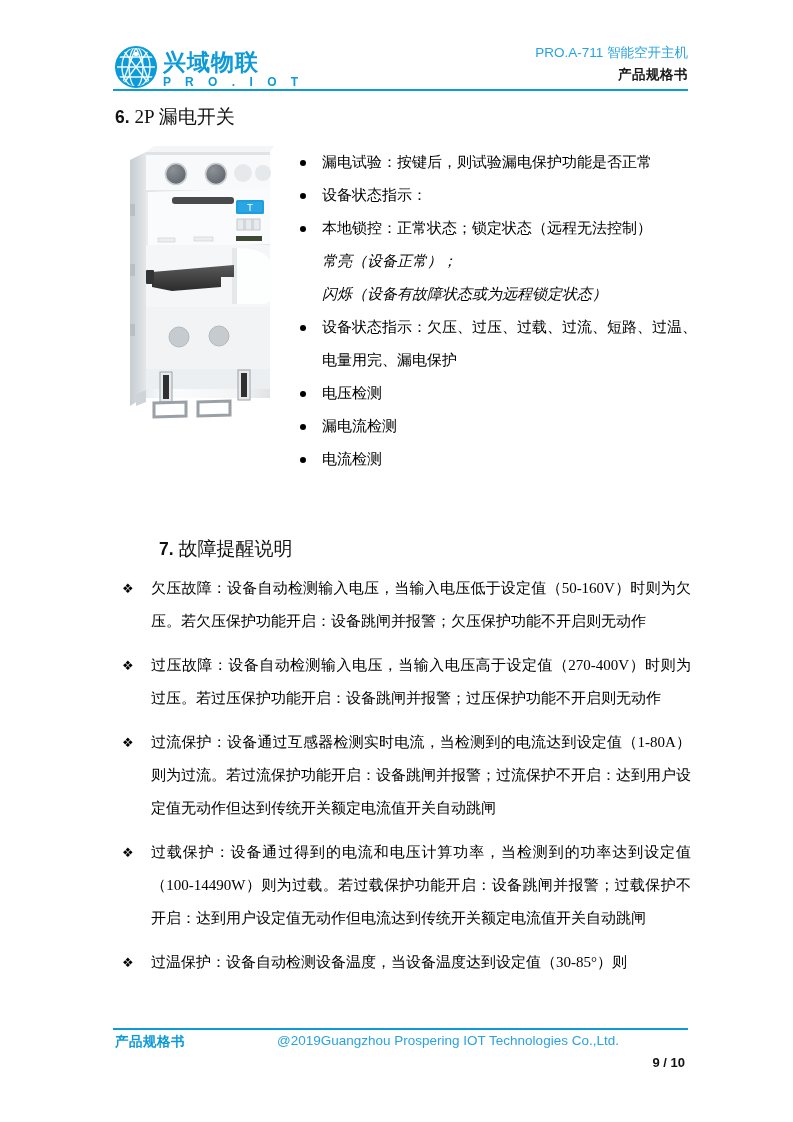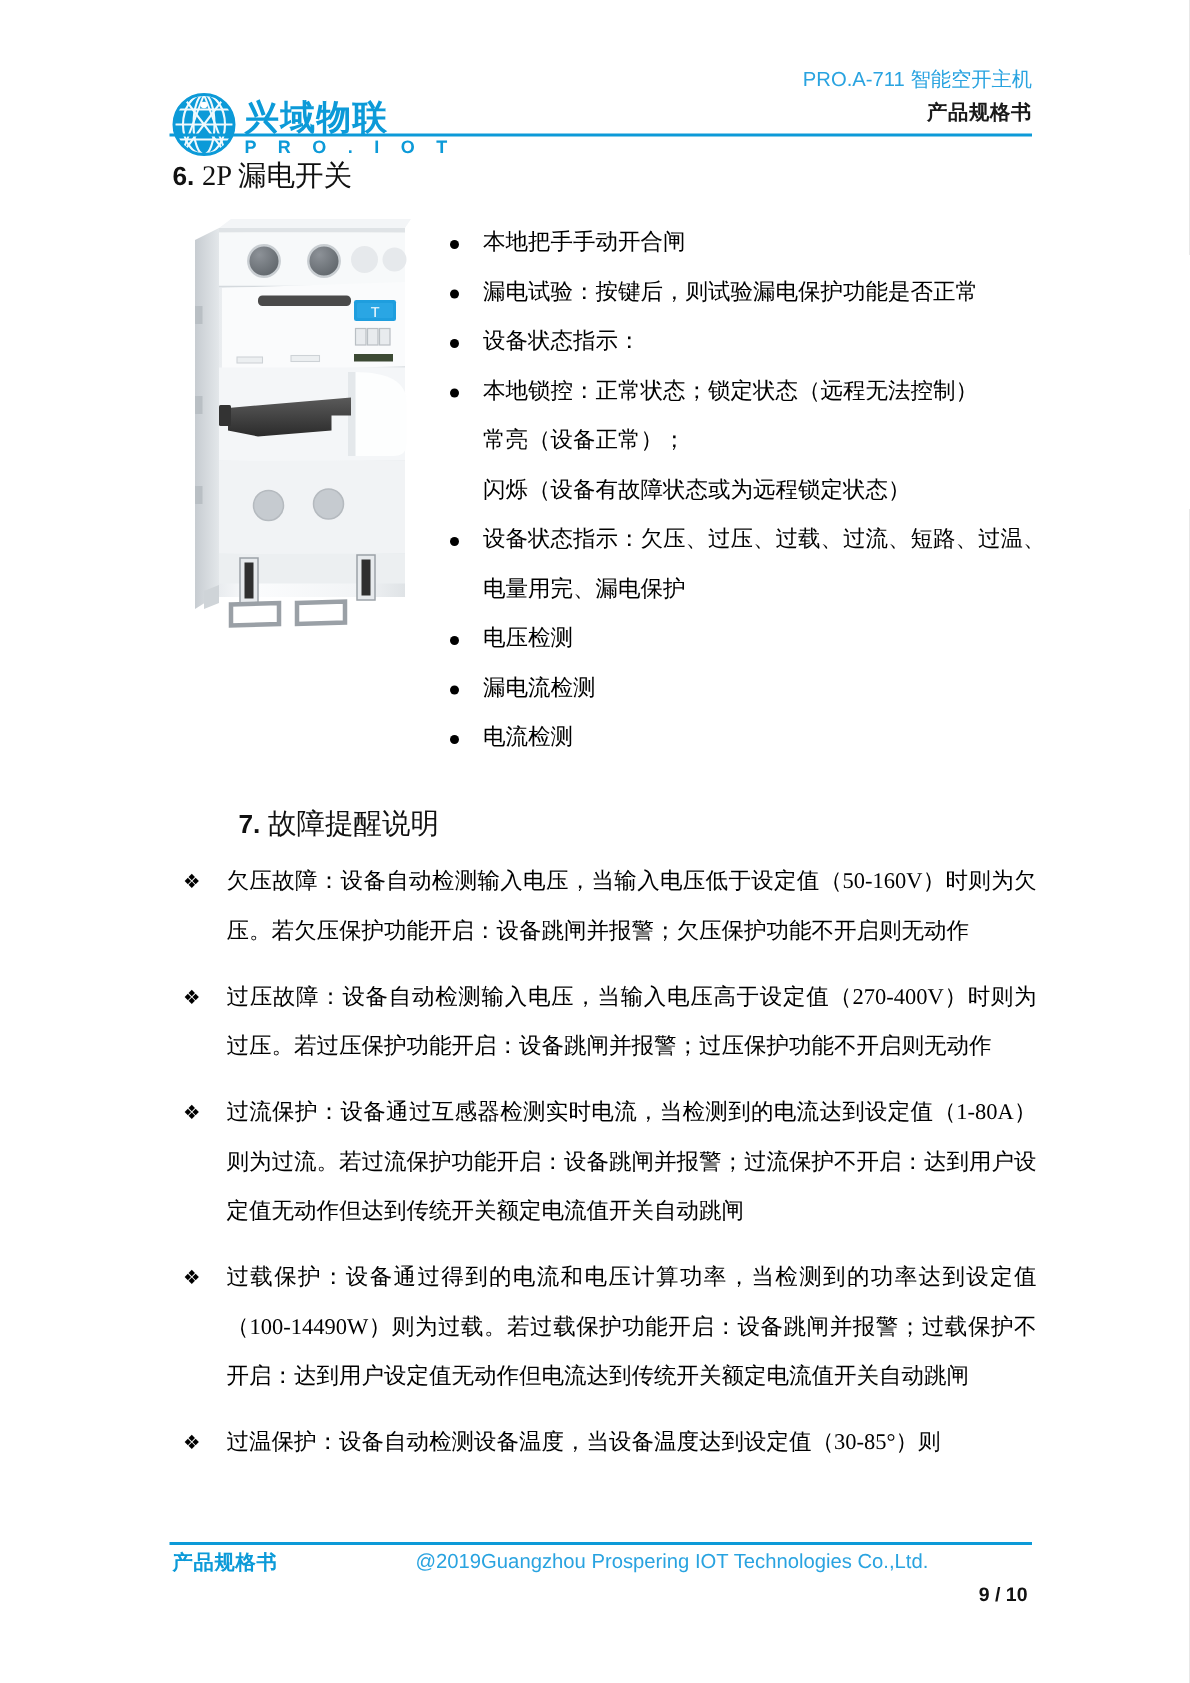--- a/index.html
+++ b/index.html
@@ -30,21 +30,21 @@
     position: absolute;
     left: 113px;
     top: 89px;
     width: 575px;
     height: 2px;
     background: #0c9ad8;
   }
   .logo {
     position: absolute;
     left: 0;
-    top: 16px;
+    top: 0;
     display: flex;
     align-items: flex-end;
     height: 48px;
   }
   .logo-mark {
     width: 46px;
     height: 46px;
     position: relative;
     flex: none;
   }
@@ -149,20 +149,21 @@
     border-radius: 50%;
     background: #000;
   }
   .feature-sub {
     padding-left: 26px;
     font-family: "Liberation Serif", "DejaVu Serif", serif;
     font-size: 15px;
     line-height: 33px;
     color: #000;
     white-space: nowrap;
+    font-style: italic;
   }
   .feature-item.wrap, .feature-item.wrap span.txt { white-space: normal; }
   .feature-item.wrap { line-height: 33px; width: 375px; }
 
   
   .fault-list {
     position: absolute;
     left: 116px;
     top: 572px;
     width: 575px;
@@ -358,24 +359,20 @@
 
       <rect x="6" y="60" width="5" height="12" fill="#b9bfc4"></rect>
       <rect x="6" y="120" width="5" height="12" fill="#b9bfc4"></rect>
       <rect x="6" y="180" width="5" height="12" fill="#b9bfc4"></rect>
     </svg>
   </div>
 
   <div class="feature-list">
     <div class="feature-item">
       <span class="dot"></span>
-      <span class="txt">本地把手手动开合闸</span>
-    </div>
-    <div class="feature-item">
-      <span class="dot"></span>
       <span class="txt">漏电试验：按键后，则试验漏电保护功能是否正常</span>
     </div>
     <div class="feature-item">
       <span class="dot"></span>
       <span class="txt">设备状态指示：</span>
     </div>
     <div class="feature-item">
       <span class="dot"></span>
       <span class="txt">本地锁控：正常状态；锁定状态（远程无法控制）</span>
     </div>

